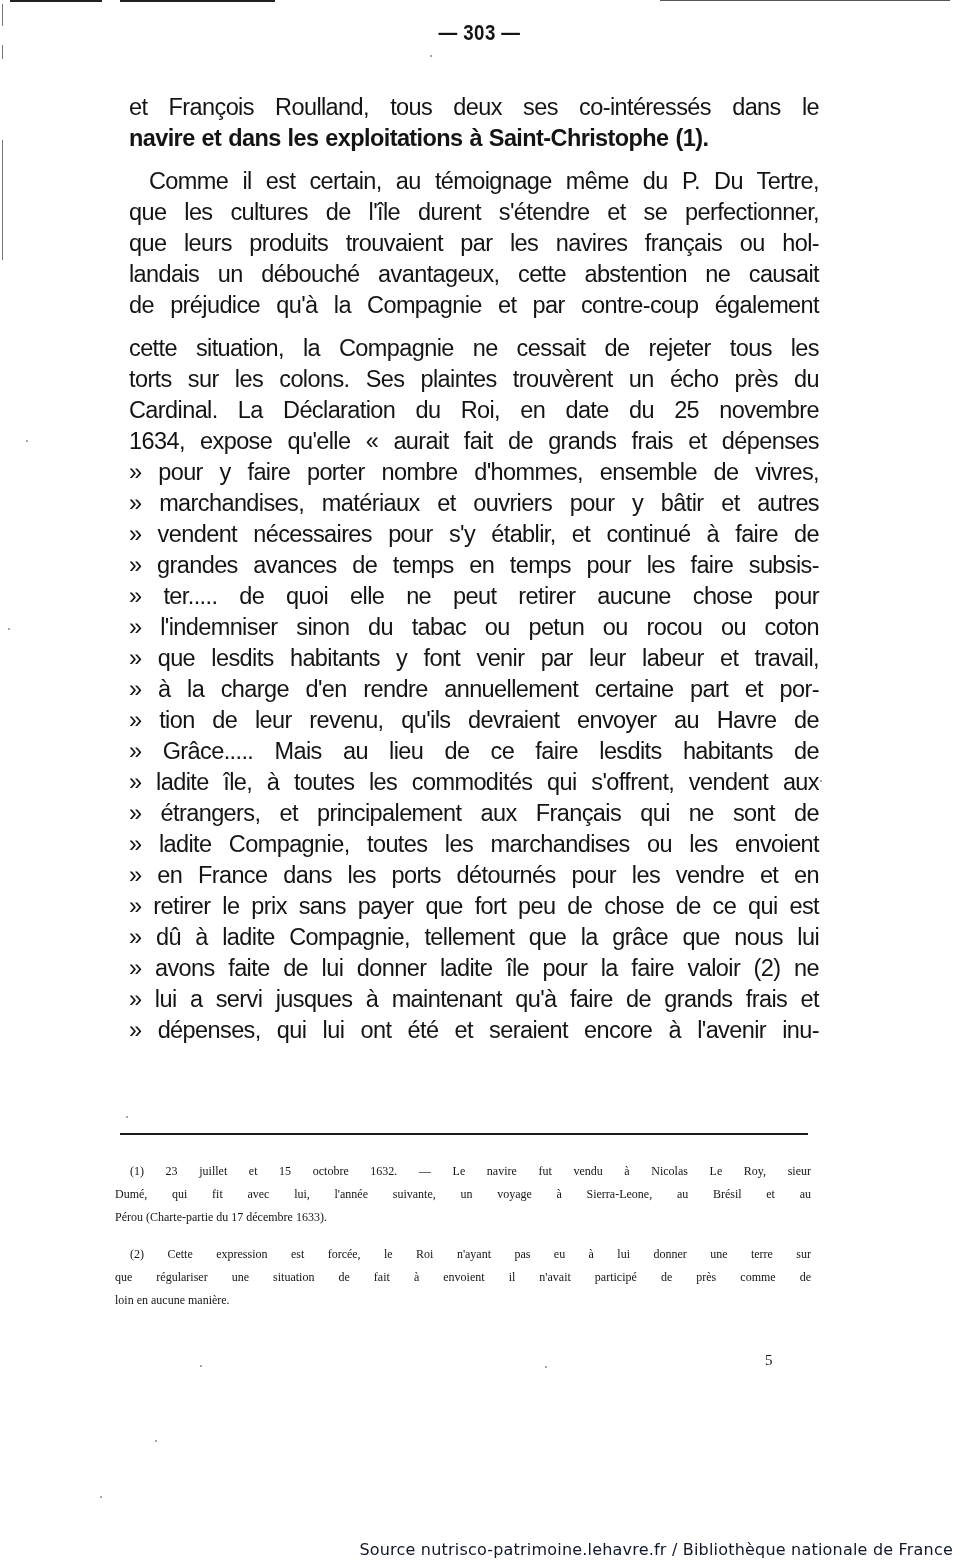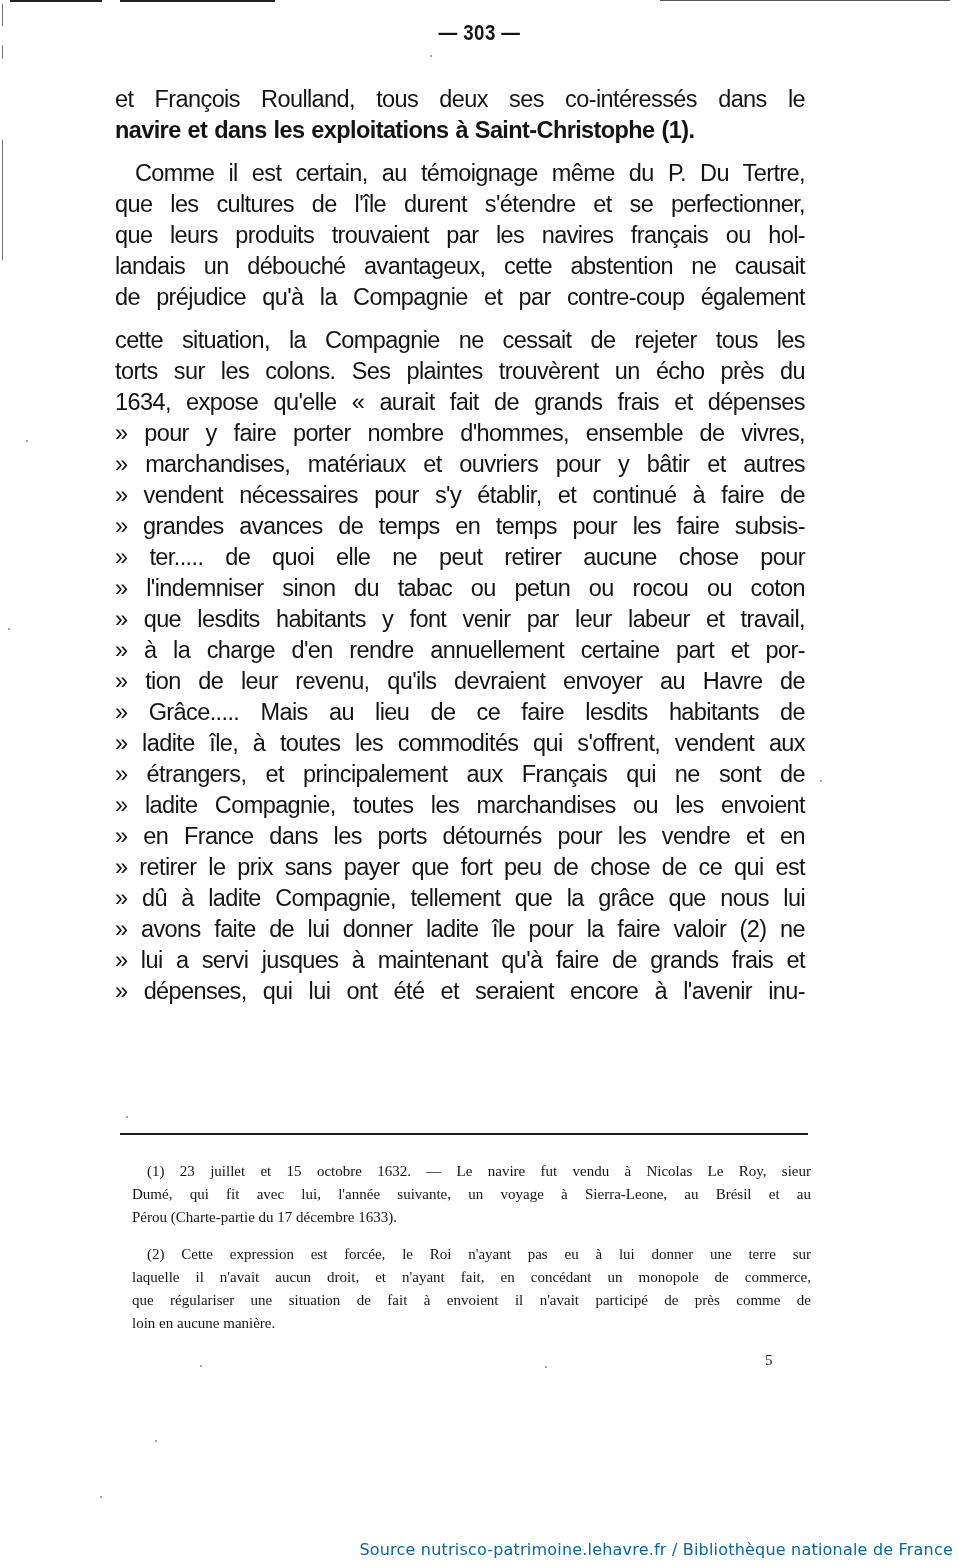--- a/index.html
+++ b/index.html
@@ -11,59 +11,60 @@
       font-size: 22px; font-weight: bold; letter-spacing: 0.5px; font-family: "Liberation Sans Narrow", "Liberation Sans", sans-serif; transform: scaleX(0.85); }
     .body-text { position: absolute; left: 115px; width: 690px; }
     .line { height: 31px; line-height: 31px; font-size: 23.5px; white-space: nowrap;
       text-align: justify; text-align-last: justify; font-family: "Liberation Sans", sans-serif;
       transform-origin: left center; letter-spacing: -0.6px; word-spacing: 1px; }
     .line.last { text-align-last: left; font-weight: bold; }
     .line.indent { padding-left: 20px; }
     .para-gap { height: 12px; }
     .rule { position: absolute; left: 120px; width: 688px; height: 2px; background: #1a1a1a; top: 1133px; }
     .notes { position: absolute; left: 115px; width: 696px; top: 1160px; }
-    .note-line { height: 23px; line-height: 23px; font-size: 15px; white-space: nowrap;
-      text-align: justify; text-align-last: justify; font-family: "Liberation Serif", serif; margin-left: 17px; }
+    .note-line { height: 23px; line-height: 23px; font-size: 12px; white-space: nowrap;
+      text-align: justify; text-align-last: justify; font-family: "Liberation Serif", serif; }
     .note-line.last { text-align-last: left; }
     .note-line.indent { padding-left: 15px; }
     .note-gap { height: 14px; }
     .signature { position: absolute; left: 765px; top: 1352px; font-size: 15px; font-family: "Liberation Serif", serif; }
-    .source { position: absolute; right: 6px; top: 1540px; font-size: 16px; color: #0369a1;
+    .source { position: absolute; right: 6px; top: 1540px; font-size: 16px; color: #0f172a;
       font-family: "DejaVu Sans", sans-serif; letter-spacing: 0.2px; }
     .speck { position: absolute; width: 2px; height: 2px; background: #888; border-radius: 1px; }
   </style>
 </head>
 <body>
 
 <div class="scan-edge-top" style="left:10px;width:92px;"></div>
 <div class="scan-edge-top" style="left:120px;width:155px;"></div>
 <div class="scan-edge-top" style="left:660px;width:290px;height:1px;background:#555;"></div>
 <div class="scan-edge-left" style="top:4px;height:22px;"></div>
 <div class="scan-edge-left" style="top:45px;height:14px;"></div>
 <div class="scan-edge-left" style="top:140px;height:120px;"></div>
 
 <div class="page-number">— 303 —</div>
 
-<div class="body-text" style="top:84px;">
+<div class="body-text" style="top:92px;margin-left:14px;">
   <div>
     <div class="line">et François Roulland, tous deux ses co-intéressés dans le</div>
     <div class="line last">navire et dans les exploitations à Saint-Christophe (1).</div>
   </div>
   <div class="para-gap"></div>
   <div>
     <div class="line indent">Comme il est certain, au témoignage même du P. Du Tertre,</div>
     <div class="line">que les cultures de l'île durent s'étendre et se perfectionner,</div>
     <div class="line">que leurs produits trouvaient par les navires français ou hol-</div>
     <div class="line">landais un débouché avantageux, cette abstention ne causait</div>
     <div class="line">de préjudice qu'à la Compagnie et par contre-coup également</div>
   </div>
   <div class="para-gap"></div>
   <div>
     <div class="line">cette situation, la Compagnie ne cessait de rejeter tous les</div>
     <div class="line">torts sur les colons. Ses plaintes trouvèrent un écho près du</div>
+    <div class="line">Cardinal. La Déclaration du Roi, en date du 25 novembre</div>
     <div class="line">1634, expose qu'elle « aurait fait de grands frais et dépenses</div>
     <div class="line">» pour y faire porter nombre d'hommes, ensemble de vivres,</div>
     <div class="line">» marchandises, matériaux et ouvriers pour y bâtir et autres</div>
     <div class="line">» vendent nécessaires pour s'y établir, et continué à faire de</div>
     <div class="line">» grandes avances de temps en temps pour les faire subsis-</div>
     <div class="line">» ter..... de quoi elle ne peut retirer aucune chose pour</div>
     <div class="line">» l'indemniser sinon du tabac ou petun ou rocou ou coton</div>
     <div class="line">» que lesdits habitants y font venir par leur labeur et travail,</div>
     <div class="line">» à la charge d'en rendre annuellement certaine part et por-</div>
     <div class="line">» tion de leur revenu, qu'ils devraient envoyer au Havre de</div>
@@ -84,21 +85,20 @@
 
 <div class="notes">
   <div>
     <div class="note-line indent">(1) 23 juillet et 15 octobre 1632. — Le navire fut vendu à Nicolas Le Roy, sieur</div>
     <div class="note-line">Dumé, qui fit avec lui, l'année suivante, un voyage à Sierra-Leone, au Brésil et au</div>
     <div class="note-line last">Pérou (Charte-partie du 17 décembre 1633).</div>
   </div>
   <div class="note-gap"></div>
   <div>
     <div class="note-line indent">(2) Cette expression est forcée, le Roi n'ayant pas eu à lui donner une terre sur</div>
-    <div class="note-line">laquelle il n'avait aucun droit, et n'ayant fait, en concédant un monopole de commerce,</div>
     <div class="note-line">que régulariser une situation de fait à envoient il n'avait participé de près comme de</div>
     <div class="note-line last">loin en aucune manière.</div>
   </div>
 </div>
 
 <div class="signature">5</div>
 
 <div class="source">Source nutrisco-patrimoine.lehavre.fr / Bibliothèque nationale de France</div>
 
 <div class="speck" style="left:430px;top:55px;"></div>

